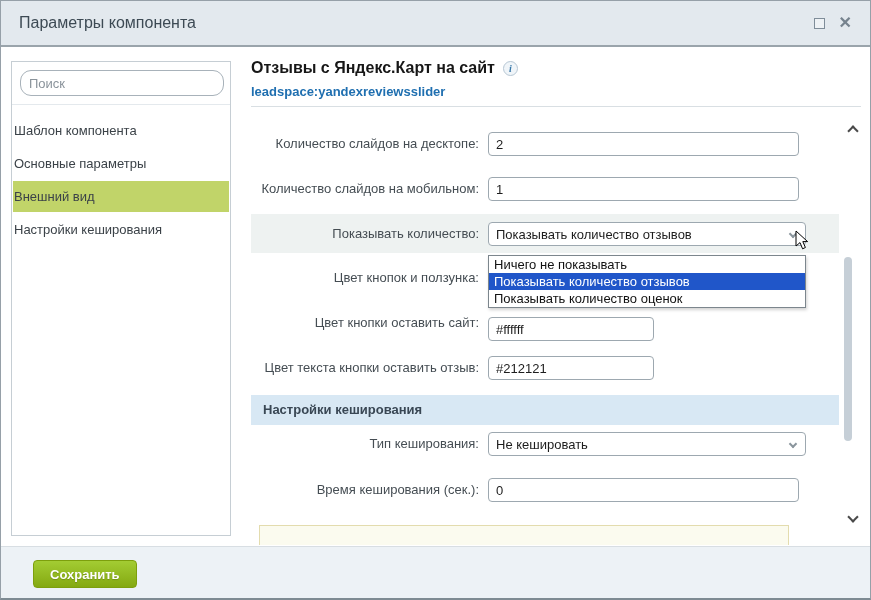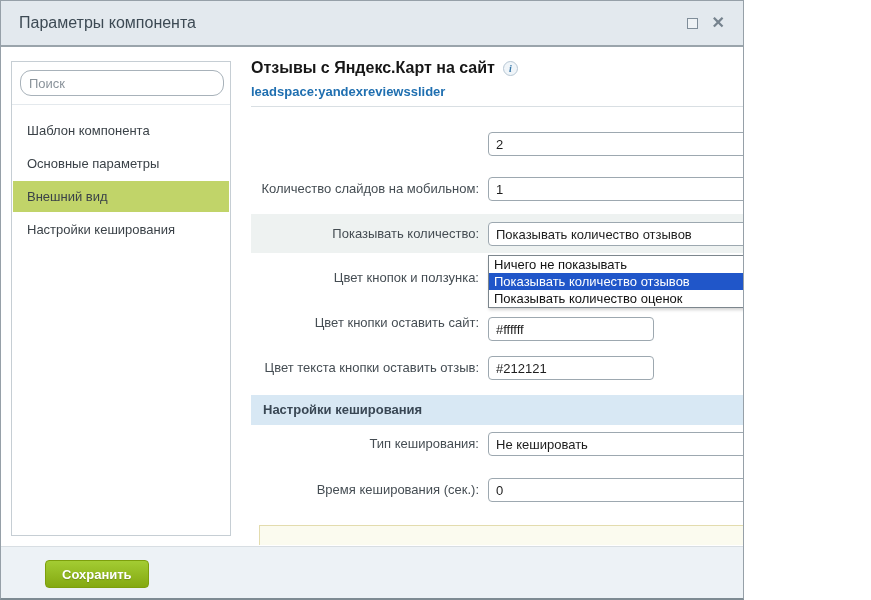--- a/index.html
+++ b/index.html
@@ -1,40 +1,40 @@
 <!DOCTYPE html>
 <html><head>
 <meta charset="utf-8">
 <style>
   * { box-sizing: border-box; margin: 0; padding: 0; }
   html,body { width:871px; height:600px; overflow:hidden; }
   body { font-family:"Liberation Sans", sans-serif; background:#fff; }
 
-  .dialog { position:relative; width:744px; height:600px; background:#fff;
+  .dialog { position:relative; width:871px; height:600px; background:#fff;
             border:1px solid #96a0a8; border-bottom:2px solid #7e8b93; overflow:hidden; }
 
   
   .titlebar { position:absolute; left:0; top:0; width:100%; height:46px;
               background:#e3e9ee; border-bottom:2px solid #9aa4ab;
               display:flex; align-items:center; padding:0 18px; }
   .titlebar .title { font-size:16px; color:#3d4a54; }
   .win-controls { margin-left:auto; display:flex; align-items:center; gap:14px; }
   .ctl-square { width:11px; height:11px; border:1px solid #7f8d99; background:#eef2f5;
                 display:inline-block; cursor:pointer; }
   .ctl-x { font-size:16px; line-height:12px; color:#76838e; cursor:pointer; font-weight:bold; }
 
   
   .sidebar { position:absolute; left:10px; top:60px; width:220px; height:475px;
              background:#fff; border:1px solid #c6ced4; }
   .search-input { display:block; margin:8px; width:204px; height:26px;
                   border:1px solid #a8b2ba; border-radius:11px; padding:0 8px;
                   font-size:13px; color:#333; font-family:"Liberation Sans",sans-serif; }
   .search-input::placeholder { color:#8a939b; }
   .sb-divider { height:1px; background:#e4e9ed; margin:4px 0 10px 0; }
-  .sb-item { padding:8px 14px; font-size:13px; color:#3b4248; cursor:pointer; margin:2px 1px; }
+  .sb-item { padding:8px 1px; font-size:13px; color:#3b4248; cursor:pointer; margin:2px 1px; }
   .sb-item.selected { background:#c1d469; }
 
   
   .main { position:absolute; left:250px; top:0; width:621px; height:600px; }
   .page-title-row { position:absolute; left:0; top:58px; display:flex; align-items:center; gap:8px; }
   .page-title { font-size:16px; font-weight:bold; color:#171717; }
   .info-icon { width:15px; height:15px; border-radius:50%; border:1px solid #b7c7d4;
                background:#f0f5f9; color:#3677a8; font:italic bold 10px "Liberation Serif",serif;
                display:inline-flex; align-items:center; justify-content:center; cursor:pointer; }
   .component-link { position:absolute; left:0; top:83px; font-size:13px; font-weight:bold;
@@ -74,21 +74,21 @@
   
   .scroll-up, .scroll-down { position:absolute; left:598px; width:8px; height:8px; cursor:pointer; }
   .scroll-up { top:126px; border-left:2px solid #4a4a4a; border-top:2px solid #4a4a4a; transform:rotate(45deg); }
   .scroll-down { top:512px; border-right:2px solid #4a4a4a; border-bottom:2px solid #4a4a4a; transform:rotate(45deg); }
   .scroll-thumb { position:absolute; left:593px; top:256px; width:8px; height:184px;
                   background:#c6cfd7; border-radius:4px; cursor:grab; }
 
   
   .footer { position:absolute; left:0; top:545px; width:871px; height:55px;
             background:#edf2f6; border-top:1px solid #d8dee3;
-            display:flex; align-items:center; padding-left:44px; gap:0; z-index:6; }
+            display:flex; align-items:center; padding-left:32px; gap:0; z-index:6; }
   .btn { height:28px; padding:0 16px; border-radius:4px; font-size:13px; cursor:pointer;
          font-family:"Liberation Sans",sans-serif; }
   .btn-save { background:linear-gradient(#a3cc33,#84a911); border:1px solid #7d9f0d;
               color:#fff; font-weight:bold; text-shadow:0 1px 1px rgba(0,0,0,.2); }
   .btn-cancel { background:linear-gradient(#ffffff,#e7eaec); border:1px solid #c9ced3; color:#3a3f44; }
 
   .cursor { position:absolute; left:794px; top:229px; z-index:10; pointer-events:none; }
 </style>
 </head>
 <body>
@@ -118,20 +118,21 @@
       <span class="page-title">Отзывы с Яндекс.Карт на сайт</span>
       <span class="info-icon">i</span>
     </div>
     <a class="component-link">leadspace:yandexreviewsslider</a>
     <div class="main-divider"></div>
 
     <span class="scroll-up"></span>
     <span class="scroll-thumb"></span>
     <span class="scroll-down"></span>
 
+    <div class="row-label" style="top:131px">Количество слайдов на десктопе:</div>
     <input class="txt-input w-wide" style="top: 131px;" value="2">
 
     <div class="row-label" style="top:176px">Количество слайдов на мобильном:</div>
     <input class="txt-input w-wide" style="top: 176px;" value="1">
 
     <div class="row-highlight"></div>
     <div class="row-label" style="top:221px">Показывать количество:</div>
     <div class="select-box" style="top:221px">
       <span>Показывать количество отзывов</span>
       <span class="chev"></span>

